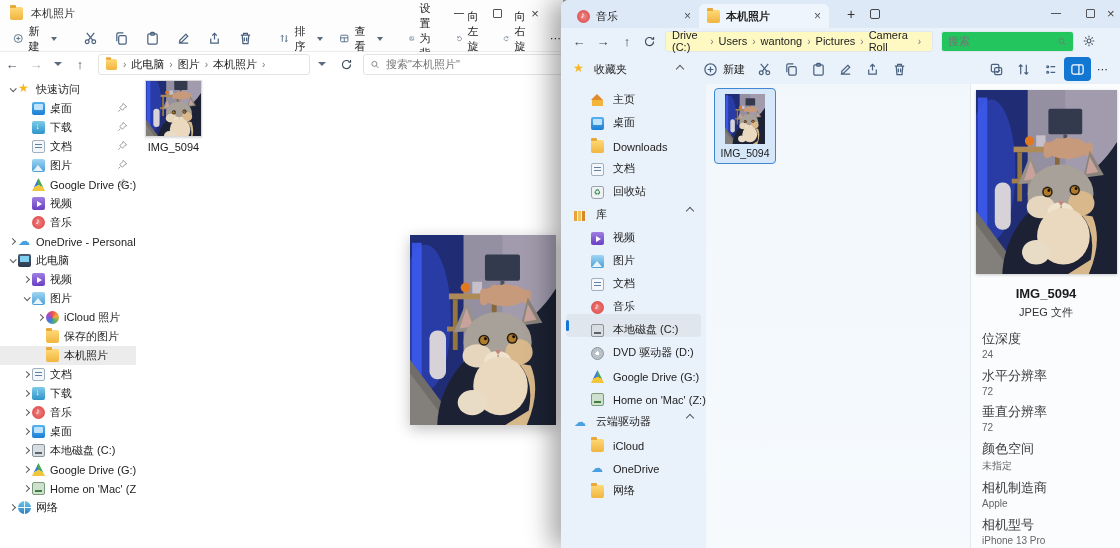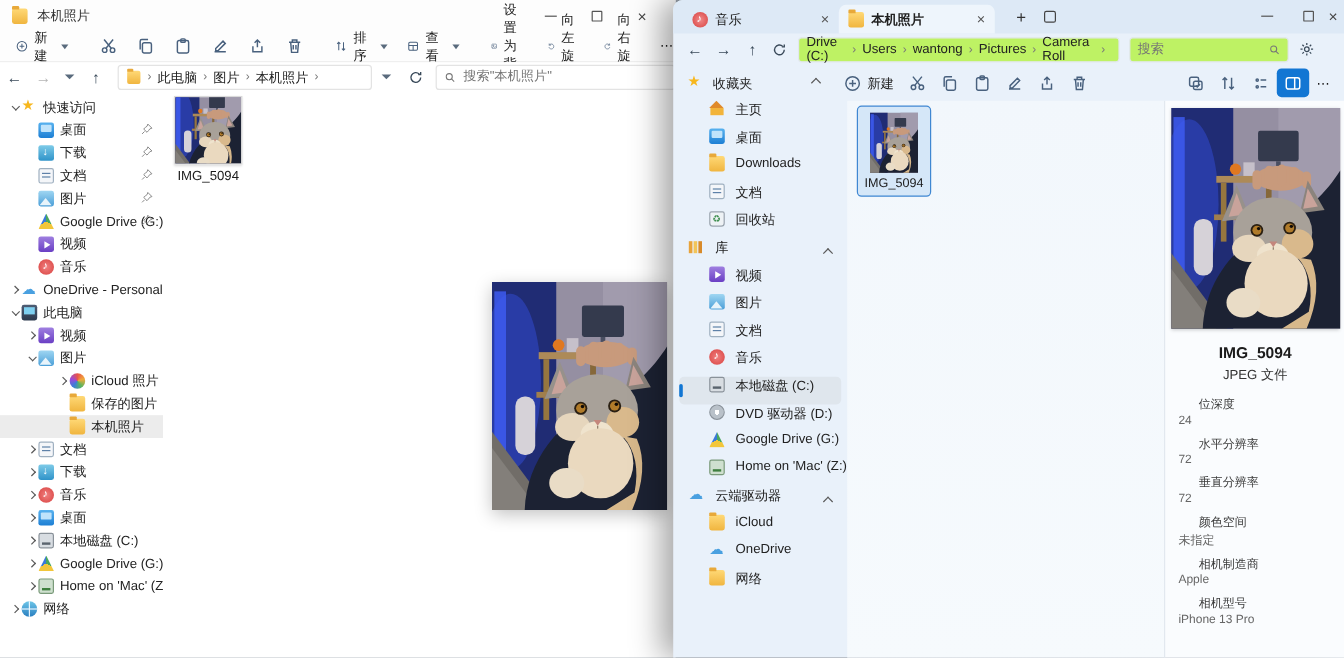--- a/index.html
+++ b/index.html
@@ -35,21 +35,21 @@
   #lsidebar { position:absolute; left:0; top:80px; width:136px; bottom:0; overflow:hidden; }
   .lrow { position:relative; height:19px; display:flex; align-items:center; font-size:11px; color:#222; }
   .lrow.selected { background:#ececec; }
   .lrow .chev { width:12px; display:flex; justify-content:center; flex:none; }
   .chev i { display:block; width:5px; height:5px; border-right:1px solid #5a5a5a; border-bottom:1px solid #5a5a5a; }
   .chev-down .chev i { transform:rotate(45deg) translateY(-1px); }
   .chev-right .chev i { transform:rotate(-45deg); }
   .lrow:not(.chev-down):not(.chev-right) .chev i { display:none; }
   .lrow.lv0 { padding-left:6px; }
   .lrow.lv1 { padding-left:20px; }
-  .lrow.lv2 { padding-left:46px; }
+  .lrow.lv2 { padding-left:34px; }
   .lrow .lbl { margin-left:5px; white-space:nowrap; }
   .lrow .pin { display:none; position:absolute; right:8px; top:3px; }
   .lrow.pinned .pin { display:block; }
   .pin svg { width:11px; height:11px; stroke:#8a8a8a; fill:none; stroke-width:1.2; }
 
   
   .tico { width:13px; height:13px; flex:none; border-radius:2px; position:relative; display:inline-block; }
   .ic-star { background:none; }
   .ic-star::before { content:"★"; color:#f7b71d; font-size:12px; line-height:13px; position:absolute; left:0; top:-1px; }
   .ic-folder, .ic-folder-dl, .ic-folder-net, .ic-icloud-photos2 { background:linear-gradient(180deg,#ffd977,#f0b53f); }
@@ -107,56 +107,56 @@
   .rtab { height:24px; margin-top:4px; display:flex; align-items:center; padding:0 8px; width:130px; font-size:11px; color:#222; border-radius:6px 6px 0 0; }
   .rtab.active { background:#eef5fc; }
   .rtab .tlbl { margin-left:6px; flex:1; white-space:nowrap; overflow:hidden; }
   .rtab .tx { color:#555; font-size:12px; }
   .tabicon-music { width:13px; height:13px; border-radius:50%; background:radial-gradient(circle,#f08a8a,#d8403e); position:relative; flex:none; }
   .tabicon-music::before { content:"♪"; position:absolute; left:3.5px; top:0; color:#fff; font-size:9px; }
   .tbtn { width:24px; height:24px; display:flex; align-items:center; justify-content:center; color:#333; font-size:14px; }
   .newwinbox { width:10px; height:10px; border:1px solid #444; border-radius:2px; }
 
   #rnav { position:absolute; left:0; top:28px; width:100%; height:26px; display:flex; align-items:center; }
-  #rbc { width:268px; margin-left:5px; background:#bef264; border-color:#e2e7ee; }
+  #rbc { width:268px; margin-left:5px; background:#fef9c3; border-color:#e2e7ee; }
   #rbc .crumb:last-of-type { font-weight:bold; }
-  #rsearch { width:133px; margin-left:8px; background:#bef264; border-color:#e2e7ee; }
+  #rsearch { width:133px; margin-left:8px; background:#22c55e; border-color:#e2e7ee; }
   #rsearch input { margin-left:0; }
 
   #rtoolbar { position:absolute; left:0; top:54px; width:100%; height:30px; display:flex; align-items:center; }
   .rtb { display:flex; align-items:center; gap:5px; height:24px; padding:0 6px; border-radius:4px; font-size:11px; color:#1b1b1b; }
   .rtb svg { width:15px; height:15px; stroke:#49617e; fill:none; stroke-width:1.3; }
   .rtb.activeblue { background:#1276d3; }
   .rtb.activeblue svg { stroke:#fff; }
   #favhdr { display:flex; align-items:center; width:136px; padding-left:12px; }
   #favhdr .hlbl { font-size:11px; color:#222; margin-left:8px; flex:1; }
 
   #rsidebar { position:absolute; left:0; top:84px; width:145px; bottom:0; overflow:hidden; }
-  .rrow { position:relative; height:23px; display:flex; align-items:flex-start; font-size:11px; color:#222; margin:0 5px; border-radius:4px; padding-left:25px; }
+  .rrow { position:relative; height:23px; display:flex; align-items:flex-end; font-size:11px; color:#222; margin:0 5px; border-radius:4px; padding-left:25px; }
   .rrow.hdr { padding-left:8px; }
   .rrow .lbl { margin-left:9px; white-space:nowrap; }
   .rrow.selected { background:#dfe6ed; }
   .rrow.selected::before { content:""; position:absolute; left:0px; top:6px; width:3px; height:11px; border-radius:2px; background:#1276d3; }
   .rrow .chevup { display:none; position:absolute; right:8px; top:9px; width:6px; height:6px; border-left:1px solid #5a5a5a; border-top:1px solid #5a5a5a; transform:rotate(45deg); }
   .rrow.hdr .chevup { display:block; }
 
   
   #rfiles { position:absolute; left:145px; top:84px; right:150px; bottom:0; background:linear-gradient(180deg,#f2f7fc,#f6fafd); }
   #rtile { position:absolute; left:8px; top:4px; width:62px; height:76px; border:1px solid #3f87d2; background:#d5e7f8; border-radius:4px; text-align:center; }
   #rtile .fname { font-size:10.5px; color:#1b1b1b; margin-top:3px; }
   #rtile .catimg { margin:5px auto 0; }
 
   
   #rpreview { position:absolute; right:0; top:84px; width:150px; bottom:0; background:#fafcfe; border-left:1px solid #e2e8ef; padding:6px 4px 0 5px; overflow:hidden; }
   #rpreview .pimg { box-shadow:0 1px 3px rgba(0,0,0,.2); }
   #ptitle { text-align:center; font-size:13px; font-weight:bold; color:#1b1b1b; margin-top:12px; }
   #psub { text-align:center; font-size:11px; color:#333; margin-top:4px; }
   #pdetails { margin-top:10px; padding-left:6px; }
   .dpair { margin-bottom:6.5px; }
-  .dlabel { font-size:10px; color:#3a3a3a;margin-left:17px; }
+  .dlabel { font-size:13px; color:#3a3a3a; }
   .dvalue { font-size:10px; color:#666; margin-top:1px; }
 </style>
 </head>
 <body>
 
 <svg width="0" height="0" style="position:absolute">
   <defs>
     <symbol id="s-plus-circle" viewBox="0 0 16 16">
         <circle cx="8" cy="8" r="6"></circle>
         <path d="M8 5v6M5 8h6"></path>

